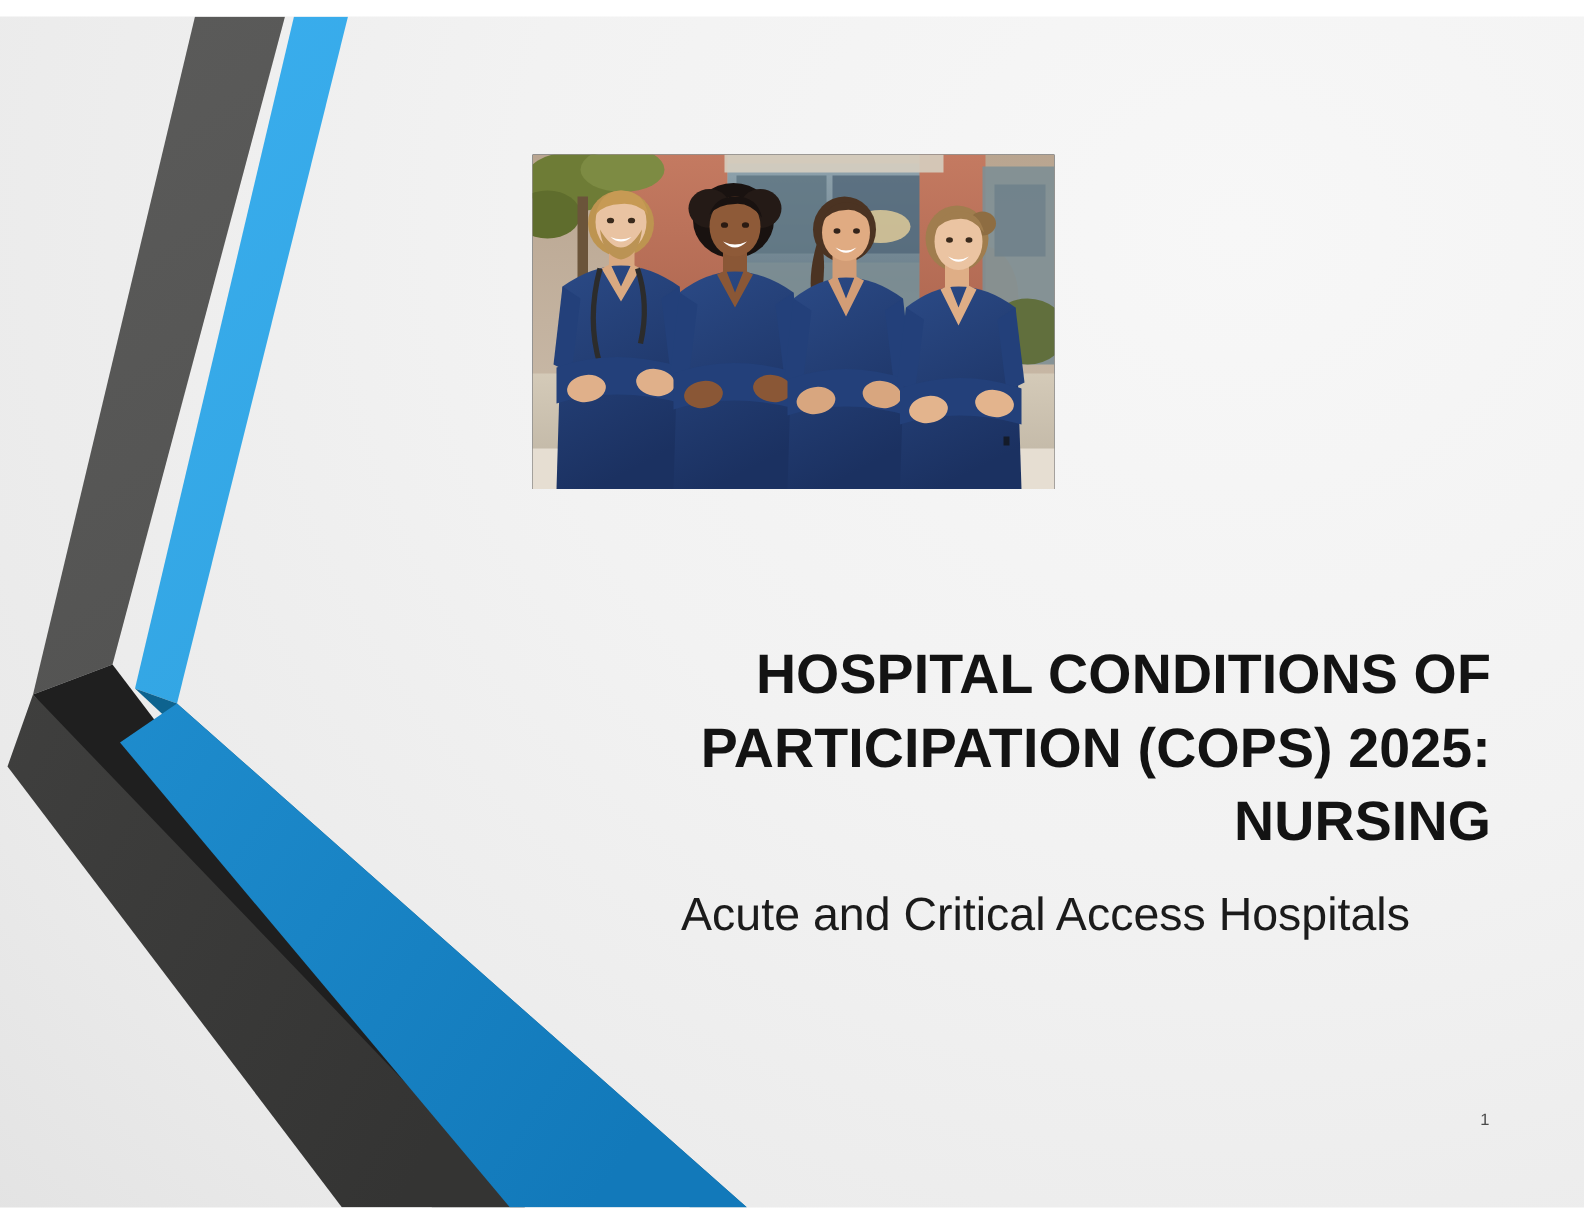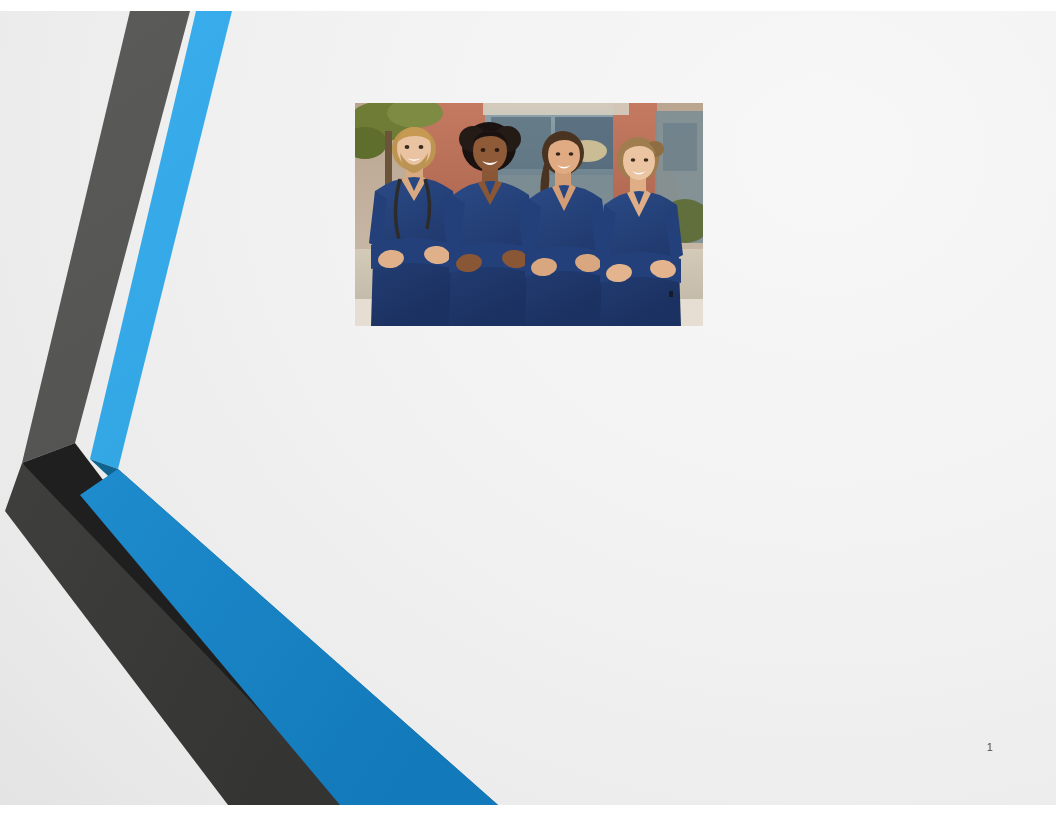--- a/index.html
+++ b/index.html
@@ -289,18 +289,24 @@
           <path d="M277 68 Q284 75 291 68 Q284 72 277 68 Z" fill="#ffffff"></path>
           <path d="M245 156 Q284 142 326 156 L326 180 Q284 168 245 180 Z" fill="#23407a"></path>
           <ellipse cx="264" cy="170" rx="13" ry="9" fill="#e3b48d" transform="rotate(-8 264 170)"></ellipse>
           <ellipse cx="308" cy="166" rx="13" ry="9" fill="#e3b48d" transform="rotate(8 308 166)"></ellipse>
 
           <rect x="314" y="188" width="4" height="6" fill="#111111" opacity="0.7"></rect>
         </g>
       </svg>
     </div>
 
-
+    <div class="title-block">
+      <h1 class="slide-title">HOSPITAL CONDITIONS OF PARTICIPATION (COPS) 2025: NURSING</h1>
+    </div>
+
+    <div class="subtitle-block">
+      <p class="slide-subtitle">Acute and Critical Access Hospitals</p>
+    </div>
 
     <div class="slide-number">1</div>
 
   </div>
 </div>
 
 </body></html>

